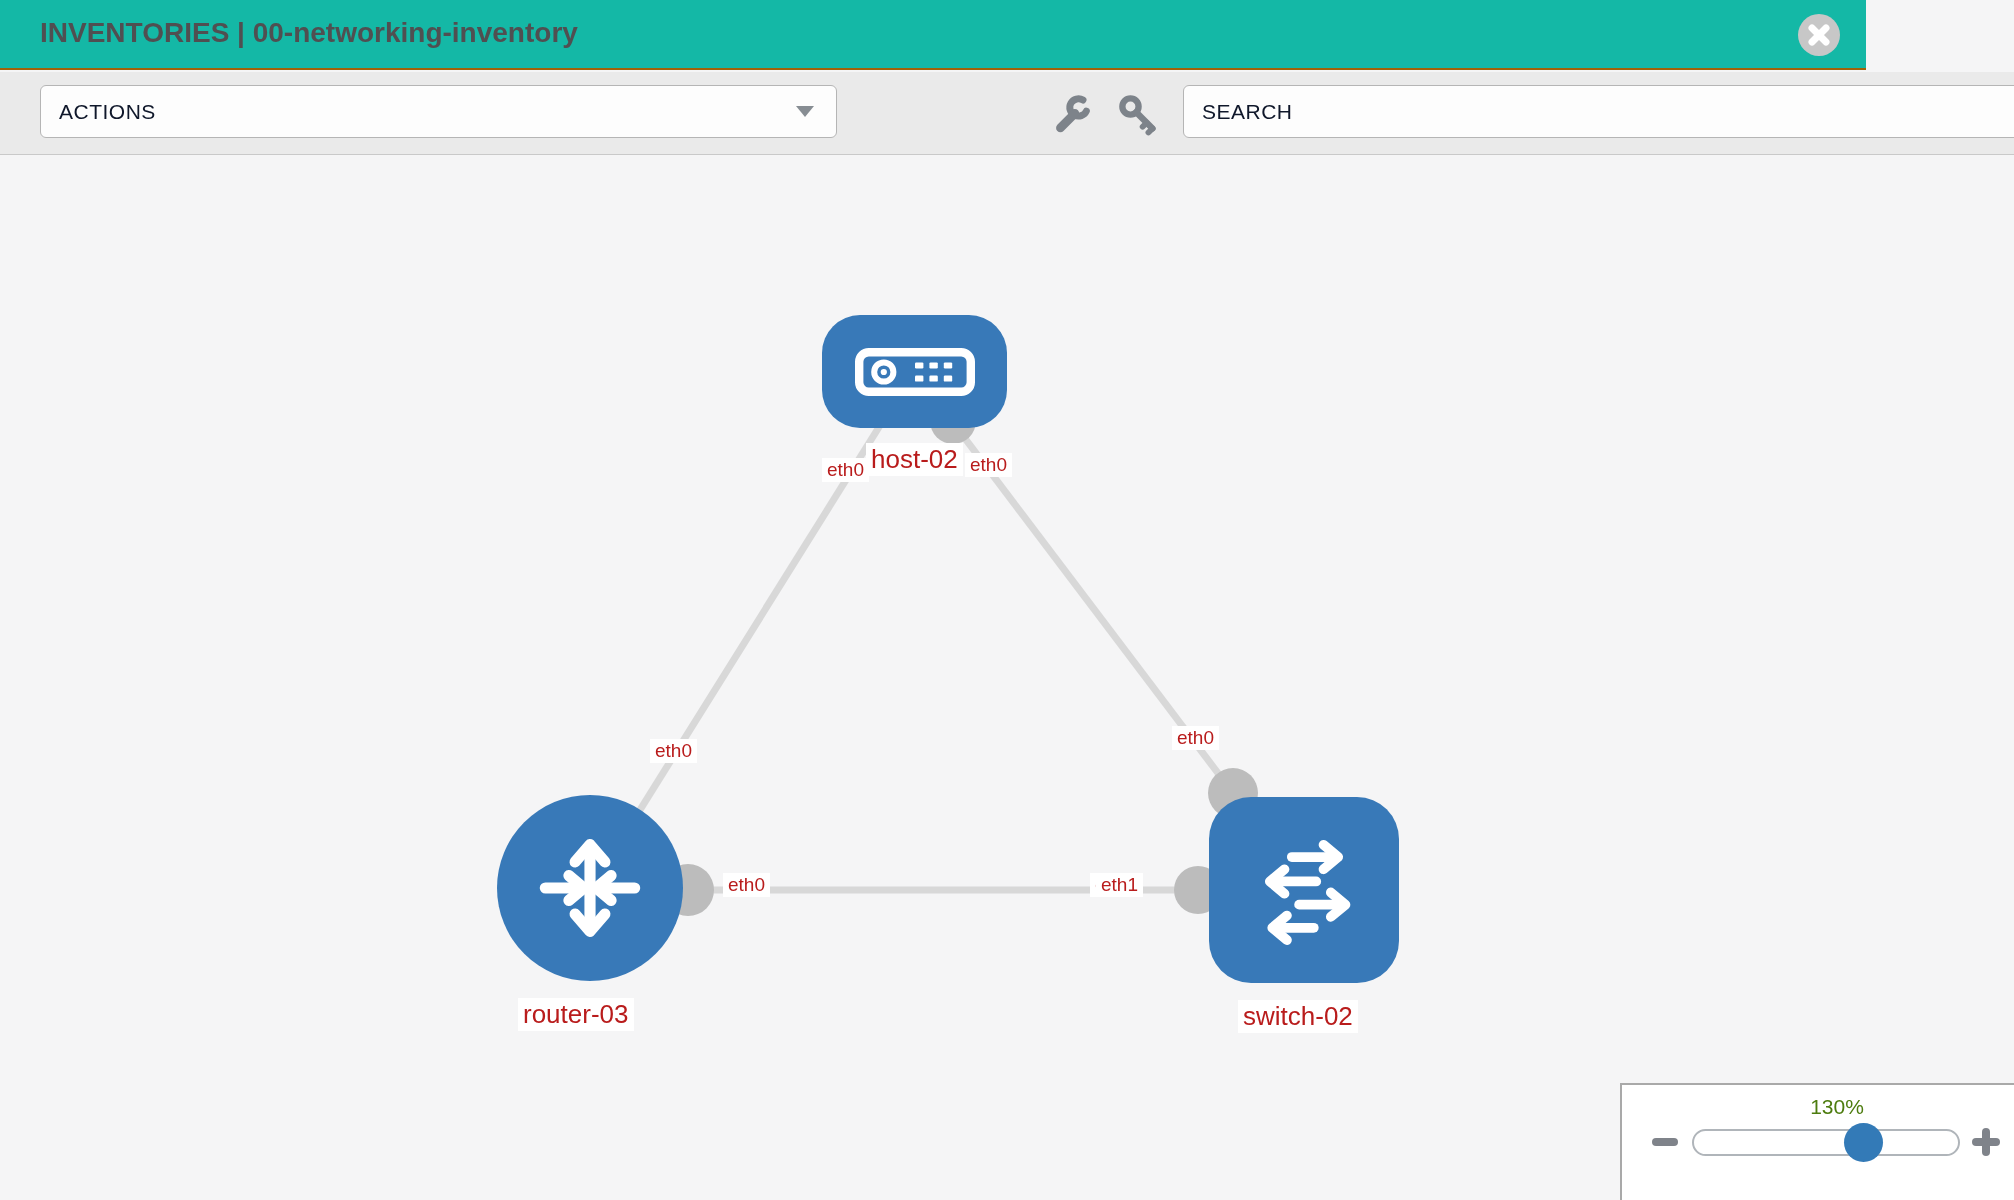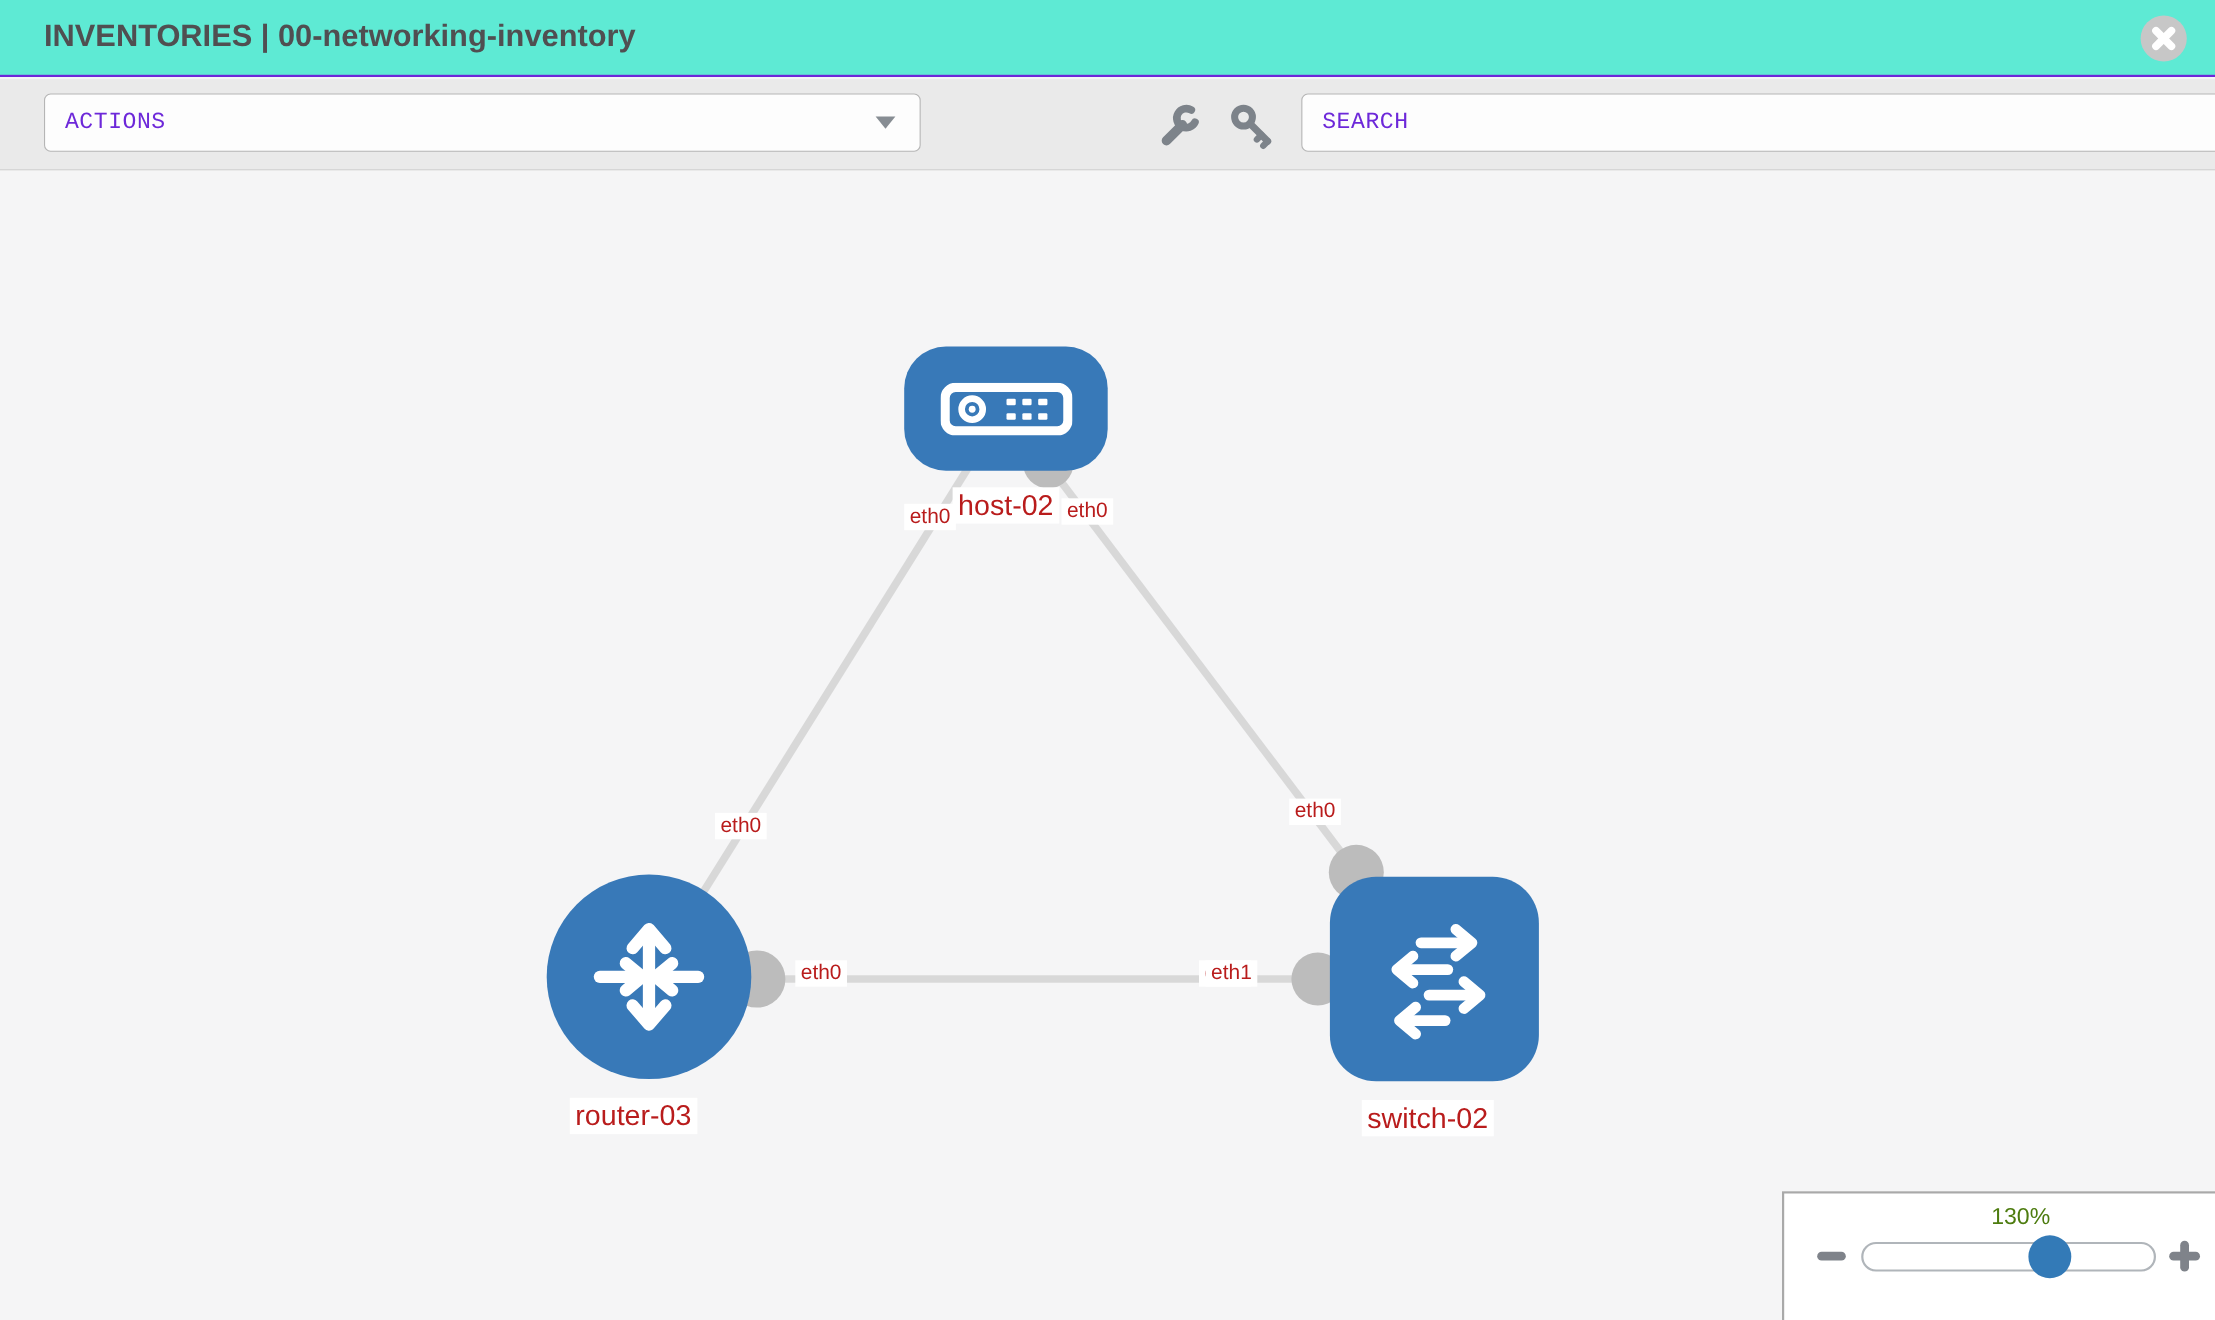--- a/index.html
+++ b/index.html
@@ -1,38 +1,38 @@
 <!DOCTYPE html>
 <html><head>
 <meta charset="utf-8">
 <style>
   * { margin:0; padding:0; box-sizing:border-box; }
   html,body { width:2014px; height:1200px; overflow:hidden; }
   body { font-family:"Liberation Sans", sans-serif; background:#f5f5f6; }
   .app { position:relative; width:2014px; height:1200px; background:#f5f5f6; }
 
   
-  .header { position:absolute; left:0; top:0; width:2014px; height:70px;
-            background:#5eead4; border-bottom:2px solid #6d28d9; }
+  .header { position:absolute; left:0; top:0; width:1866px; height:70px;
+            background:#14b8a6; border-bottom:2px solid #a16207; }
   .page-title { position:absolute; left:40px; top:17px; font-size:28px; font-weight:700;
                 color:#504f51; letter-spacing:0; }
   .close-btn { position:absolute; right:26px; top:14px; width:42px; height:42px;
                border-radius:50%; background:#c7c7c7; cursor:pointer; }
   .close-btn svg { position:absolute; left:0; top:0; }
 
   
   .toolbar { position:absolute; left:0; top:72px; width:2014px; height:83px;
              background:#eaeaea; border-bottom:1px solid #c9c9c9; }
   .select { position:absolute; top:13px; height:53px; background:#fdfdfd;
             border:1px solid #b5b5b5; border-radius:6px; display:flex;
             align-items:center; justify-content:space-between; padding:0 22px 0 18px;
             cursor:pointer; }
   .select-actions { left:40px; width:797px; }
   .select-search { left:1183px; width:897px; }
-  .select-text { font-size:21px; color:#6d28d9; letter-spacing:0.5px;font-family:Liberation Mono, monospace; }
+  .select-text { font-size:21px; color:#0f172a; letter-spacing:0.5px; }
   .caret { width:0; height:0; border-left:9px solid transparent; border-right:9px solid transparent;
            border-top:11px solid #878d93; }
   .tool-icon { position:absolute; top:20px; width:44px; height:44px; cursor:pointer; }
   .tool-icon-wrench { left:1050px; }
   .tool-icon-key { left:1116px; }
 
   
   .canvas { position:absolute; left:0; top:155px; width:2014px; height:1045px;
             background:#f5f5f6; overflow:hidden; }
   .links-svg { position:absolute; left:0; top:0; }

